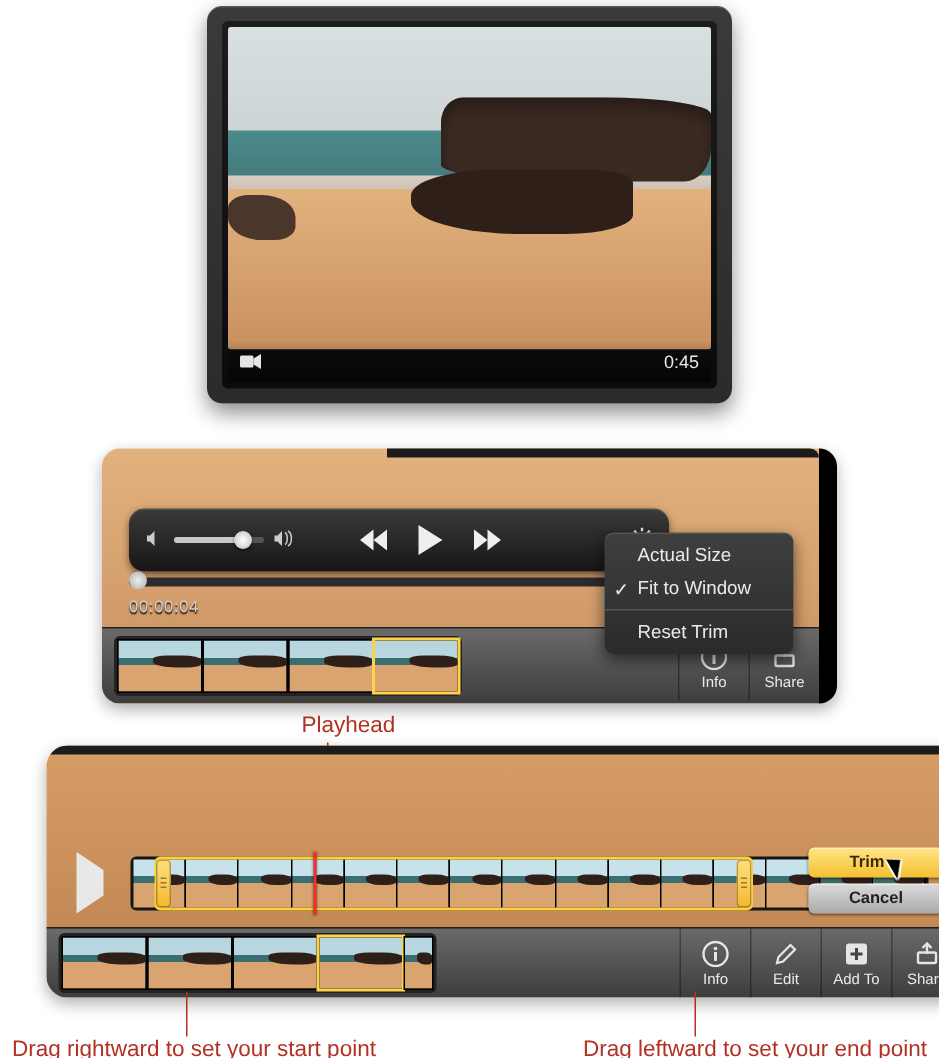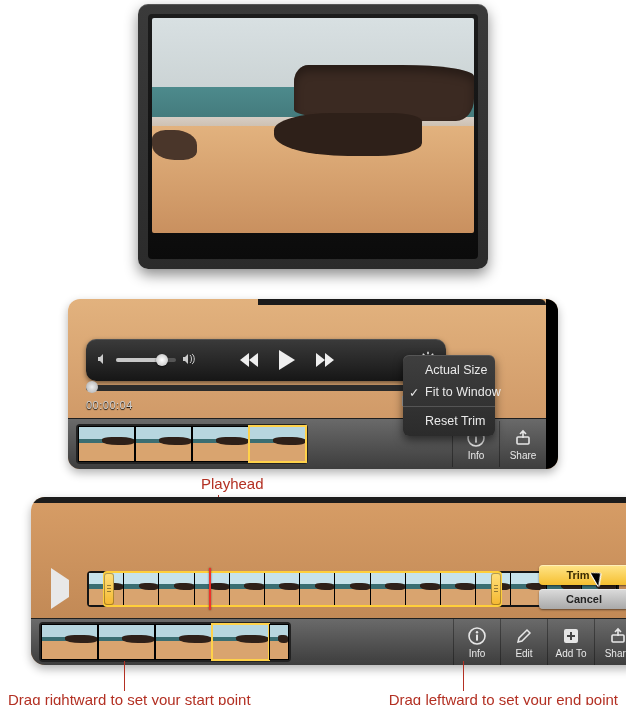--- a/index.html
+++ b/index.html
@@ -119,21 +119,21 @@
   .toolbtn {
     width:46px; height:46px; display:flex; flex-direction:column; align-items:center; justify-content:center;
     border-left:1px solid rgba(0,0,0,.35);
     color:#e9e9e9; cursor:pointer; font-size:10px;
   }
   .toolbtn .glyph { width:20px; height:20px; display:flex; align-items:center; justify-content:center; margin-bottom:2px;}
   .toolbtn svg { fill:#e6e6e6; }
   .toolbtn .lbl { font-size:10px; }
 
   .popup {
-    position:absolute; top:56px; left:335px; width:92px;
+    position:absolute; top:56px; left:335px; width:126px;
     background: linear-gradient(#3f3f3f,#2b2b2b);
     border-radius:6px; box-shadow:0 4px 10px rgba(0,0,0,.55), inset 0 1px 0 rgba(255,255,255,.12);
     padding:4px 0; color:#eaeaea; font-size:12.5px;
     z-index:5;
   }
   .popup .item { position:relative; padding:4px 10px 4px 22px; white-space:nowrap; cursor:pointer;}
   .popup .item.checked::before { content:"✓"; position:absolute; left:6px; }
   .popup .item.hi { background: linear-gradient(#4aa2ff,#1569e6); color:#fff; }
   .popup hr { border:none; border-top:1px solid #555; margin:3px 0;}
   .cursor-arrow {
@@ -231,20 +231,29 @@
   <div class="preview-frame">
     <div class="preview-inner">
       <div class="beach-scene">
         <div class="sky"></div>
           <div class="sea"></div>
           <div class="surf"></div>
           <div class="sand"></div>
         <div class="rock1"></div>
           <div class="rock2"></div>
           <div class="rock3"></div>
+      </div>
+      <div class="preview-bar">
+        <span style="font-size:13px;">
+          <svg width="14" height="10" viewBox="0 0 14 10">
+              <rect x="0" y="1" width="9" height="8" rx="1" fill="#e5e5e5"></rect>
+              <path d="M9 3 L14 0 V10 L9 7 Z" fill="#e5e5e5"></path>
+            </svg>
+        </span>
+        <span>0:45</span>
       </div>
     </div>
   </div>
 </div>
 
 <div class="section">
   <div class="mid">
     <div class="mid-right-edge"></div>
     <div class="mid-top-slit"></div>
 

